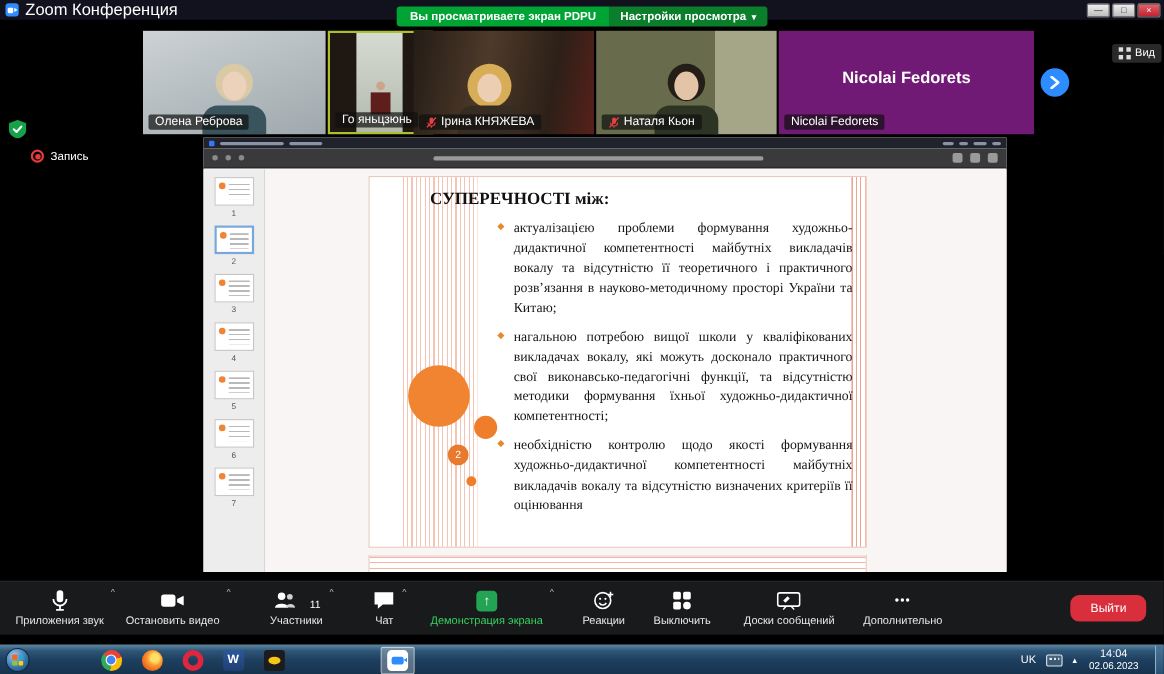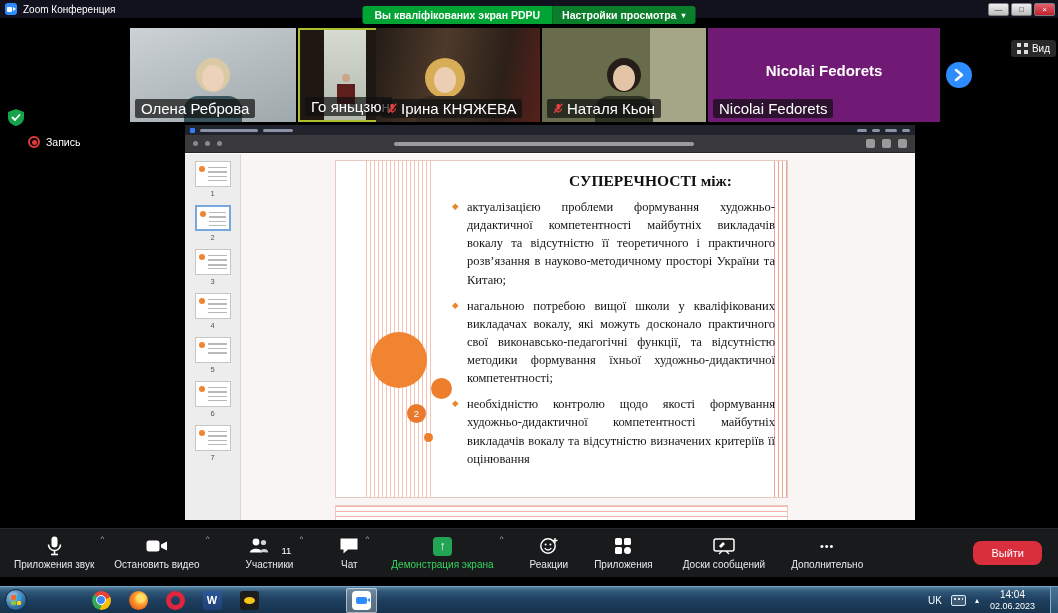--- a/index.html
+++ b/index.html
@@ -4,35 +4,35 @@
 <style>
   *{margin:0;padding:0;box-sizing:border-box}
   body{background:#222;font-family:"Liberation Sans",sans-serif}
   .screen{position:relative;width:1058px;height:613px;background:#000;overflow:hidden}
 
   
   .titlebar{position:absolute;top:0;left:0;right:0;height:18px;background:#12121f;display:flex;align-items:center;padding:0 3px;z-index:4}
   .zicon{width:12px;height:12px;border-radius:3px;background:#2d8cff;margin:0 6px 0 2px;position:relative;flex:0 0 auto}
   .zicon::after{content:"";position:absolute;left:2px;top:3.5px;width:5px;height:5px;background:#fff;border-radius:1px}
   .zicon::before{content:"";position:absolute;right:1.5px;top:4px;border-left:3px solid #fff;border-top:2.5px solid transparent;border-bottom:2.5px solid transparent}
-  .wtitle{color:#fff;font-size:10px}
+  .wtitle{color:#fff;font-size:15px}
   .wcs{margin-left:auto;display:flex}
   .wc{width:21px;height:13px;margin-left:2px;display:flex;align-items:center;justify-content:center;font-size:8px;color:#222;background:linear-gradient(#efefef,#bdbdbd);border:1px solid #7c7c7c;border-radius:2px}
   .wc.close{background:linear-gradient(#e4606a,#c0222e);color:#fff}
 
   
   .banner{position:absolute;top:6px;left:50%;transform:translateX(-50%);display:flex;z-index:6;height:18px;font-size:10.5px;font-weight:bold;color:#fff}
   .banner-msg{background:#00a435;display:flex;align-items:center;padding:0 12px;border-radius:3px 0 0 3px}
   .banner-opts{background:#0a7e2b;display:flex;align-items:center;gap:5px;padding:0 10px;border-radius:0 3px 3px 0}
   .bchev{font-size:8px}
 
   
   .video-strip{position:absolute;top:28px;left:0;right:0;height:94px;background:#000}
   .tile{position:absolute;top:0;height:94px;background:#222;overflow:hidden}
-  .tile-label{position:absolute;left:5px;bottom:4px;background:rgba(15,15,15,.7);color:#fff;font-size:15px;padding:1px 6px;border-radius:2px;display:flex;align-items:center;gap:4px;white-space:nowrap;z-index:2}
+  .tile-label{position:absolute;left:5px;bottom:4px;background:rgba(15,15,15,.7);color:#fff;font-size:11px;padding:1px 6px;border-radius:2px;display:flex;align-items:center;gap:4px;white-space:nowrap;z-index:2}
   .person{position:absolute;left:50%;bottom:0;transform:translateX(-50%);width:70px;height:64px}
   .hair{position:absolute;left:50%;top:0;transform:translateX(-50%);width:34px;height:34px;border-radius:50%;background:#d9c9a4}
   .face{position:absolute;left:50%;top:7px;transform:translateX(-50%);width:22px;height:26px;border-radius:50%;background:#ecd1bb}
   .torso{position:absolute;left:50%;bottom:0;transform:translateX(-50%);width:58px;height:26px;border-radius:14px 14px 0 0;background:#39545c}
   .t1{background:linear-gradient(160deg,#ccd2d5,#9fa8ac)}
   .t2{background:#1e1712;border:2px solid #aebf2e}
   .t2 .panel{position:absolute;left:26%;top:0;width:46%;height:100%;background:linear-gradient(#d6dbd2,#b2b9ac)}
   .t2 .lectern{position:absolute;left:50%;bottom:16px;transform:translateX(-50%);width:18px;height:20px;background:#5e1f1c}
   .t2 .lhead{position:absolute;left:50%;bottom:38px;transform:translateX(-50%);width:8px;height:8px;border-radius:50%;background:#caa58a}
   .t3{background:linear-gradient(100deg,#241c16 0%,#4e3a2a 40%,#2c2018 75%,#57201a 100%)}
@@ -77,21 +77,21 @@
   .thumb-n{font-size:7.5px;color:#555;margin-top:2px}
   .page-area{flex:1;position:relative;background:#f8f5f4;overflow:hidden}
   .slide{position:absolute;left:94px;top:6px;width:453px;height:338px;background:#fff;border:1px solid #e6cabf}
   .stripes{position:absolute;left:30px;top:0;bottom:0;width:68px;background:repeating-linear-gradient(90deg,#f4c3b4 0 1px,transparent 1px 4px)}
   .rlines{position:absolute;right:0;top:0;bottom:0;width:13px;background:repeating-linear-gradient(90deg,#eca493 0 1px,transparent 1px 4px)}
   .c{position:absolute;border-radius:50%;background:#f08430}
   .c1{left:35px;top:171px;width:56px;height:56px}
   .c2{left:95px;top:217px;width:21px;height:21px;background:#ee7e2c}
   .c3{left:71px;top:243px;width:19px;height:19px;background:#e9792c;color:#fff;font-size:9.5px;display:flex;align-items:center;justify-content:center}
   .c4{left:88px;top:272px;width:9px;height:9px;background:#ee7e2c}
-  .slide-title{position:absolute;left:55px;right:55px;top:11px;text-align:right;font-family:"Liberation Serif",serif;font-weight:bold;font-size:15.5px;color:#111}
+  .slide-title{position:absolute;left:55px;right:55px;top:11px;text-align:left;font-family:"Liberation Serif",serif;font-weight:bold;font-size:15.5px;color:#111}
   .slide-text{position:absolute;left:115px;right:12px;top:37px;font-family:"Liberation Serif",serif;font-size:12.5px;line-height:1.45;color:#161616;text-align:justify}
   .slide-text p{position:relative;padding-left:16px;margin-bottom:8px}
   .bullet-mark{position:absolute;left:1px;top:2px;font-size:8.5px;color:#e8872c;font-family:"DejaVu Sans",sans-serif}
   .next-slide{position:absolute;left:94px;top:351px;width:453px;height:16px;background:#fff;border:1px solid #e6cabf;border-bottom:none;background-image:repeating-linear-gradient(180deg,#f2b5a6 0 1px,transparent 1px 5px)}
 
   
   .ztb{position:absolute;left:0;right:0;top:528px;height:49px;background:#191a1c;border-top:1px solid #272727;display:flex;align-items:stretch;padding-left:4px}
   .tb{position:relative;display:flex;flex-direction:column;align-items:center;justify-content:center;gap:3px;padding:0 10px;color:#e6e8ea;font-size:10px}
   .tb .caret{position:absolute;top:5px;right:0;font-size:8px;color:#b9b9b9}
   .irow{display:flex;align-items:flex-end;gap:12px;height:20px}
@@ -139,21 +139,21 @@
     <span class="zicon"></span>
     <span class="wtitle">Zoom Конференция</span>
     <span class="wcs">
       <span class="wc">—</span>
       <span class="wc">□</span>
       <span class="wc close">×</span>
     </span>
   </div>
 
   <div class="banner">
-    <div class="banner-msg">Вы кваліфікованих экран PDPU</div>
+    <div class="banner-msg">Вы просматриваете экран PDPU</div>
     <div class="banner-opts">
       <span>Настройки просмотра</span>
       <span class="bchev">▾</span>
     </div>
   </div>
 
   <div class="video-strip">
 
     <div class="tile t1" style="left:130px;width:166px">
       <div class="person">
@@ -376,21 +376,21 @@
       <span class="tlabel">Реакции</span>
     </div>
 
     <div class="tb m-apps">
       <svg width="20" height="20" viewBox="0 0 20 20">
           <rect x="2" y="2" width="7" height="7" rx="1.5" fill="#fff"></rect>
           <rect x="11" y="2" width="7" height="7" rx="1.5" fill="#fff"></rect>
           <rect x="2" y="11" width="7" height="7" rx="1.5" fill="#fff"></rect>
           <rect x="11" y="11" width="7" height="7" rx="3.5" fill="#fff"></rect>
         </svg>
-      <span class="tlabel">Приложения</span>
+      <span class="tlabel">Выключить</span>
     </div>
 
     <div class="tb m-wb">
       <svg width="22" height="20" viewBox="0 0 22 18">
           <rect x="1" y="2" width="20" height="12" rx="2" fill="none" stroke="#fff" stroke-width="1.5"></rect>
           <line x1="6" y1="17" x2="9" y2="14" stroke="#fff" stroke-width="1.3"></line>
           <line x1="16" y1="17" x2="13" y2="14" stroke="#fff" stroke-width="1.3"></line>
           <path d="M6 9 l4-4 2 2 -4 4 z" fill="#fff"></path>
         </svg>
       <span class="tlabel">Доски сообщений</span>

